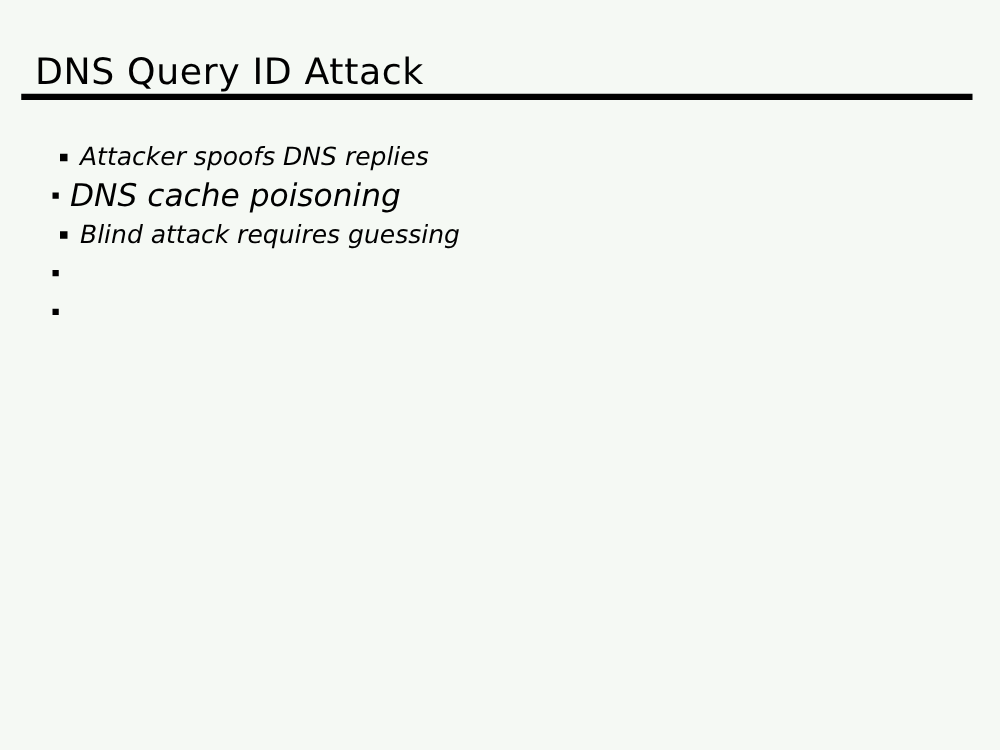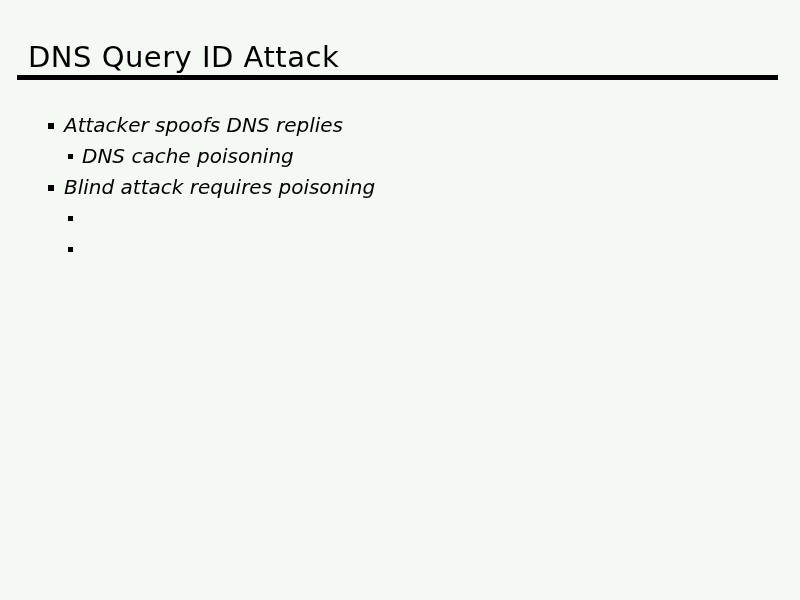--- a/index.html
+++ b/index.html
@@ -51,22 +51,22 @@
     align-items: center;
     line-height: 31px;
     height: 31px;
     white-space: nowrap;
   }
   .bullet-row.level-1 {
     padding-left: 48px;
     font-size: 20px;
   }
   .bullet-row.level-2 {
-    padding-left: 68px;
-    font-size: 20px;
+    padding-left: 42px;
+    font-size: 25px;
   }
   .bullet-marker {
     display: inline-block;
     flex: none;
     background: var(--fg);
     margin-right: 10px;
   }
   .level-1 .bullet-marker { width: 6px; height: 6px; }
   .level-2 .bullet-marker { width: 5px; height: 5px; margin-right: 9px; }
   .bullet-text { display: inline-block; font-style: italic; }
@@ -81,21 +81,21 @@
       <div class="bullet-row level-1">
         <span class="bullet-marker"></span>
         <span class="bullet-text">Attacker spoofs DNS replies</span>
       </div>
       <div class="bullet-row level-2">
         <span class="bullet-marker"></span>
         <span class="bullet-text">DNS cache poisoning</span>
       </div>
       <div class="bullet-row level-1">
         <span class="bullet-marker"></span>
-        <span class="bullet-text">Blind attack requires poisoning</span>
+        <span class="bullet-text">Blind attack requires guessing</span>
       </div>
       <div class="bullet-row level-2">
         <span class="bullet-marker"></span>
       </div>
       <div class="bullet-row level-2">
         <span class="bullet-marker"></span>
       </div>
     </div>
 </div>
 

